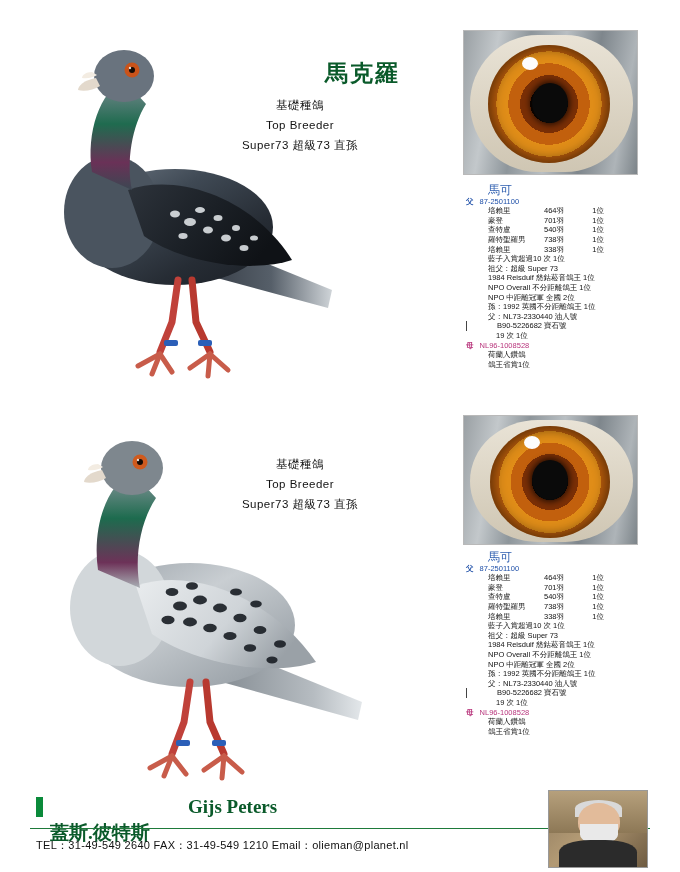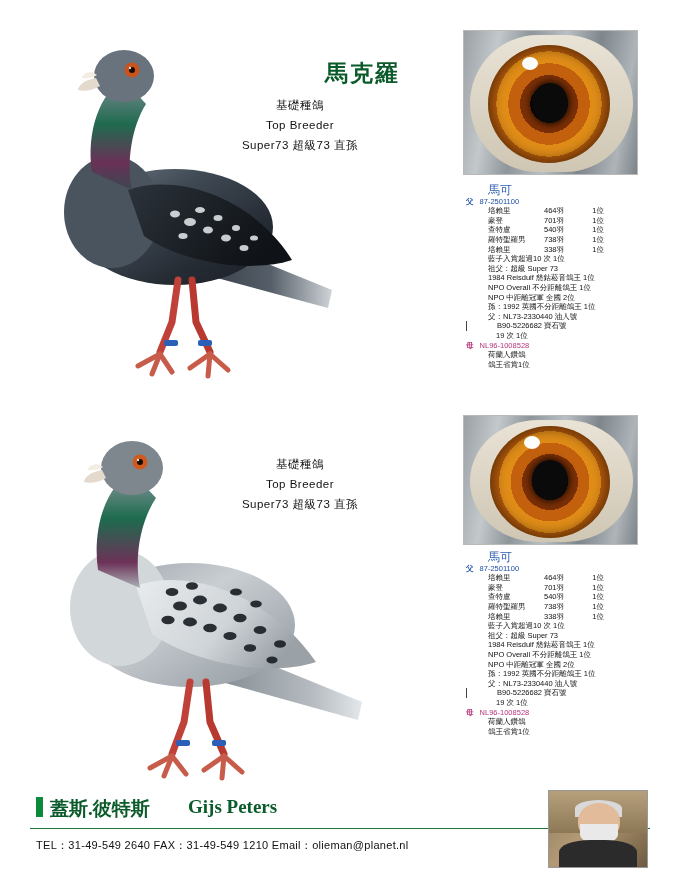--- a/index.html
+++ b/index.html
@@ -371,21 +371,21 @@
   <div class="indent3 rowline">19 次 1位</div>
   <div class="rowline">
     <span class="lbl-dam">母</span>
     <span class="pink" style="margin-left:4px;">NL96-1008528</span>
   </div>
   <div class="indent2 rowline">荷蘭人鑽鴿</div>
   <div class="indent2 rowline">鴿王省賞1位</div>
 </div>
 
 <div class="footer-bar" style="left:36px; top:797px;"></div>
-<div class="footer-name" style="left:50px; top:796px;">蓋斯.彼特斯</div>
+<div class="footer-name" style="left:50px; top:820px;">蓋斯.彼特斯</div>
 <div class="footer-name" style="left:188px; top:796px;">Gijs Peters</div>
 
 <div class="footer-rule" style="top:828px;"></div>
 
 <div class="footer-contact" style="left:36px; top:838px;">TEL：31-49-549 2640  FAX：31-49-549 1210   Email：olieman@planet.nl</div>
 
 <div class="portrait" style="left:548px; top:790px; width:100px; height:78px;">
   <div class="bg"></div>
   <div class="wall"></div>
   <div class="hair"></div>

